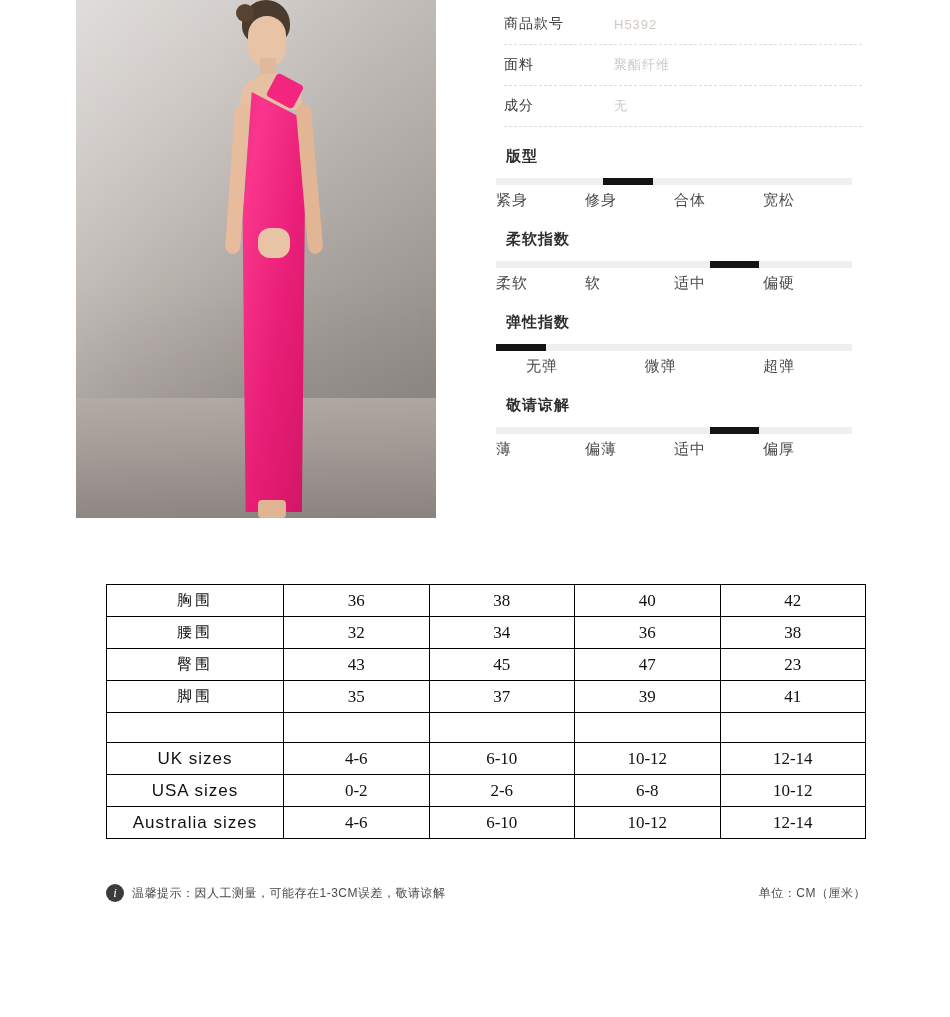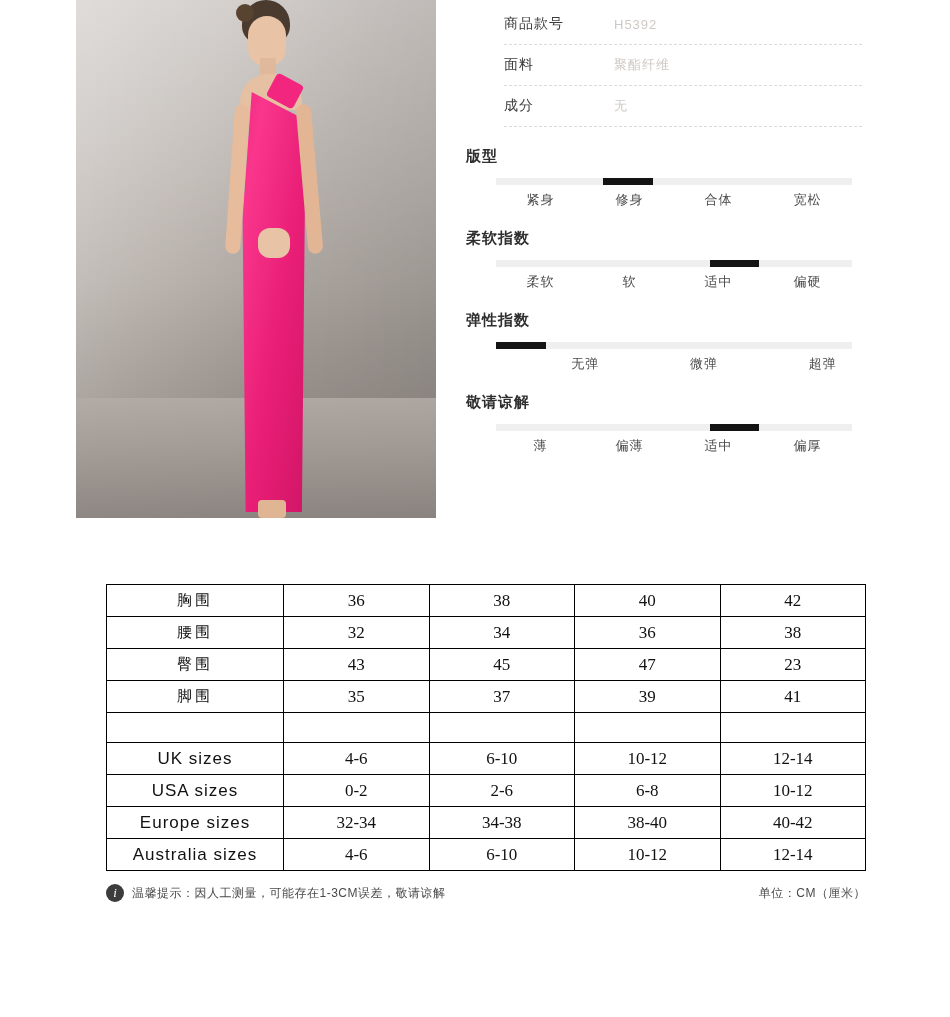--- a/index.html
+++ b/index.html
@@ -171,20 +171,21 @@
   .meter-block {
     margin-top: 20px;
     width: 396px;
   }
   .meter-title {
     font-size: 15px;
     color: #2f2f2f;
     font-weight: bold;
     letter-spacing: 1px;
     margin-bottom: 12px;
+    margin-left: 40px;
   }
   .meter-bar {
     position: relative;
     margin-left: 30px;
     width: 356px;
     height: 7px;
     background: #efefef;
   }
   .meter-fill {
     position: absolute;
@@ -193,22 +194,22 @@
     background: #141414;
   }
   .meter-ticks {
     display: flex;
     margin-left: 30px;
     width: 356px;
     margin-top: 6px;
   }
   .meter-tick {
     flex: 1 1 0;
-    text-align: center;
-    font-size: 13px;
+    text-align: left;
+    font-size: 15px;
     color: #4a4a4a;
     letter-spacing: 1px;
   }
   .meter-ticks.offset {
     margin-left: 60px;
     width: 356px;
   }
 
   
   .size-table-wrap {
@@ -427,27 +428,20 @@
         <td>12-14</td>
       </tr>
       <tr>
         <td class="size-name label-col">USA sizes</td>
         <td>0-2</td>
         <td>2-6</td>
         <td>6-8</td>
         <td>10-12</td>
       </tr>
       <tr>
-        <td class="size-name label-col">Europe sizes</td>
-        <td>32-34</td>
-        <td>34-38</td>
-        <td>38-40</td>
-        <td>40-42</td>
-      </tr>
-      <tr>
         <td class="size-name label-col">Australia sizes</td>
         <td>4-6</td>
         <td>6-10</td>
         <td>10-12</td>
         <td>12-14</td>
       </tr>
     </tbody>
   </table>
 </div>
 

